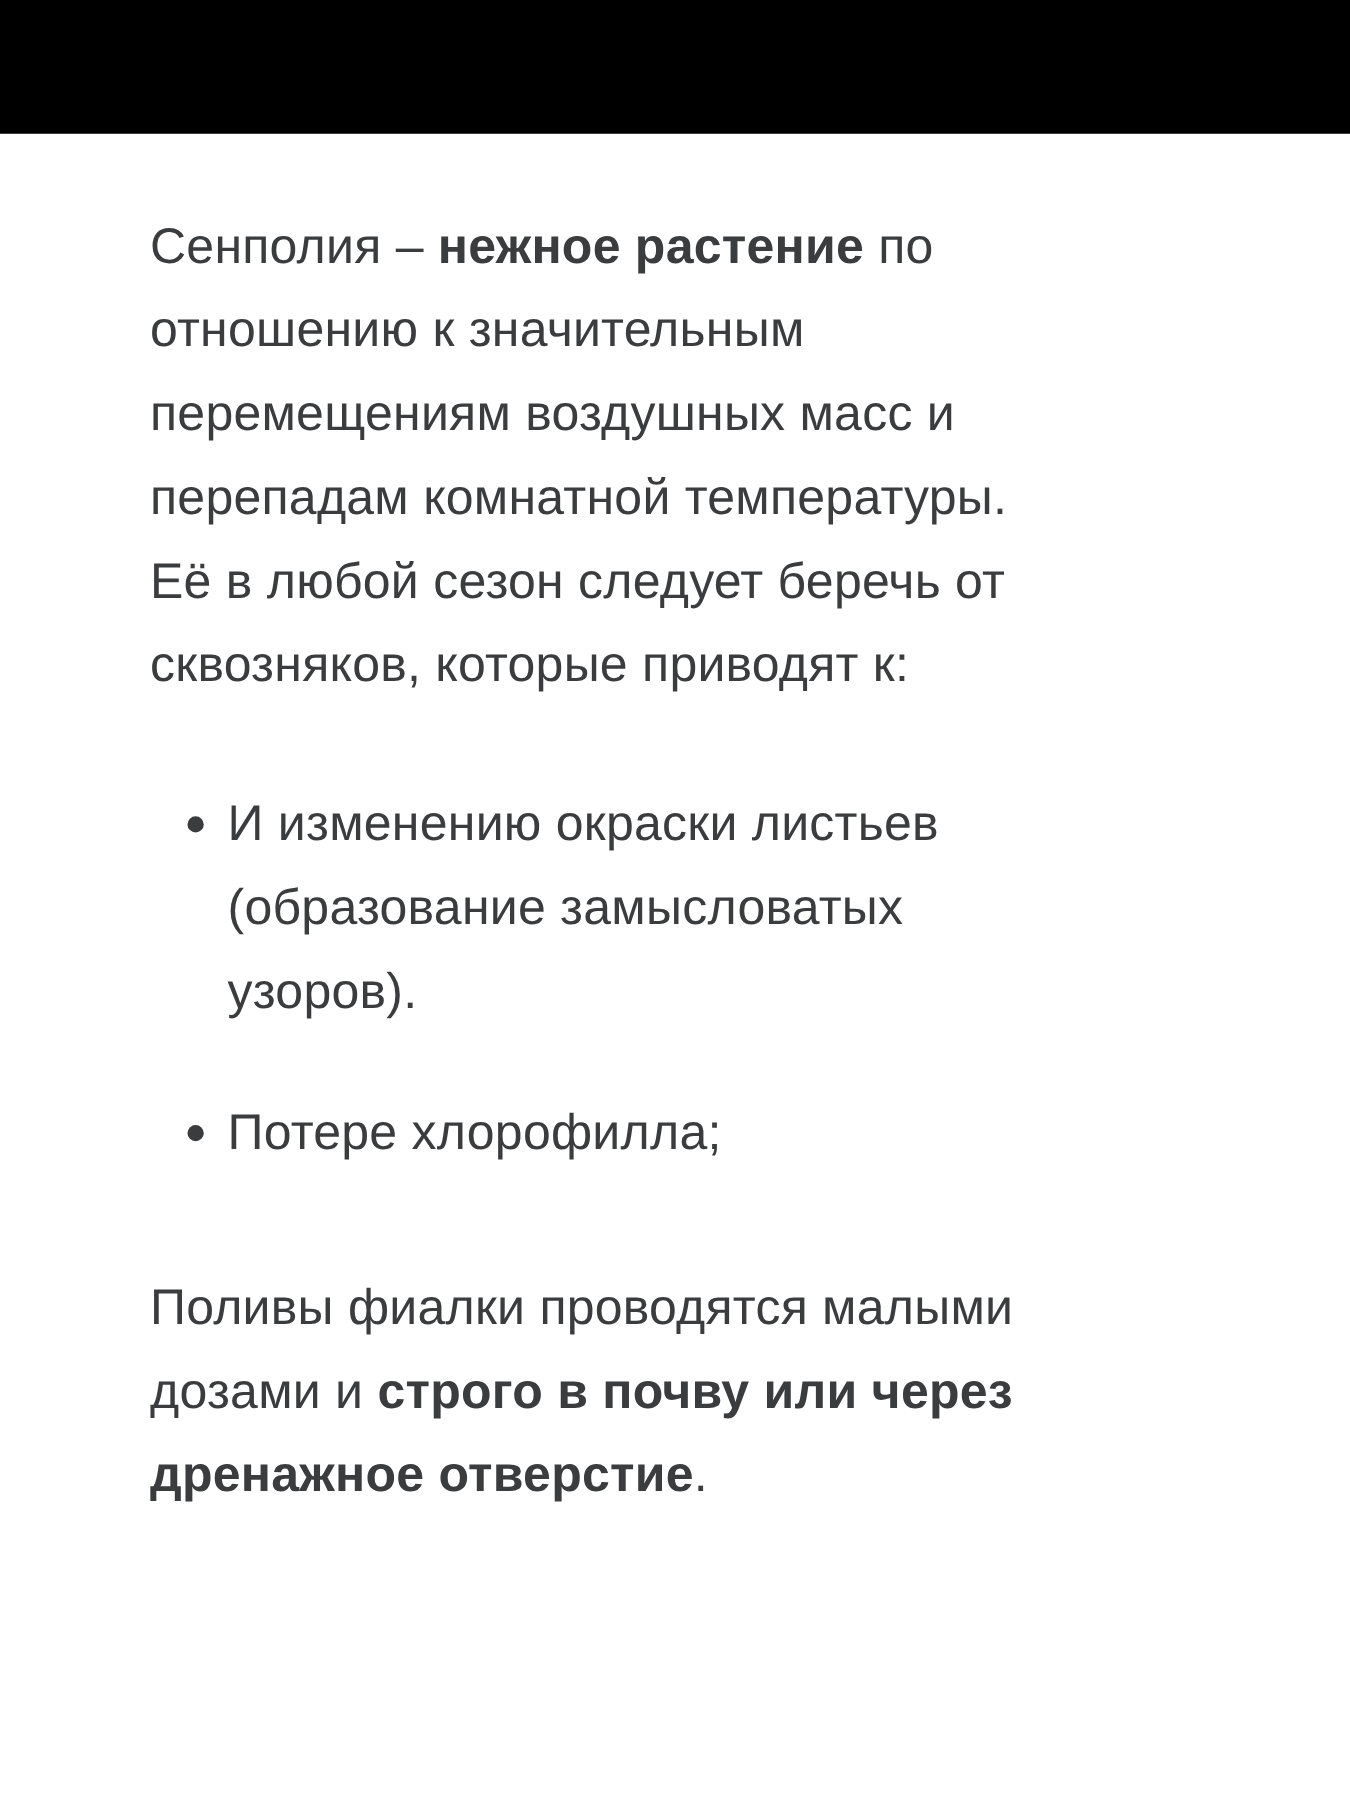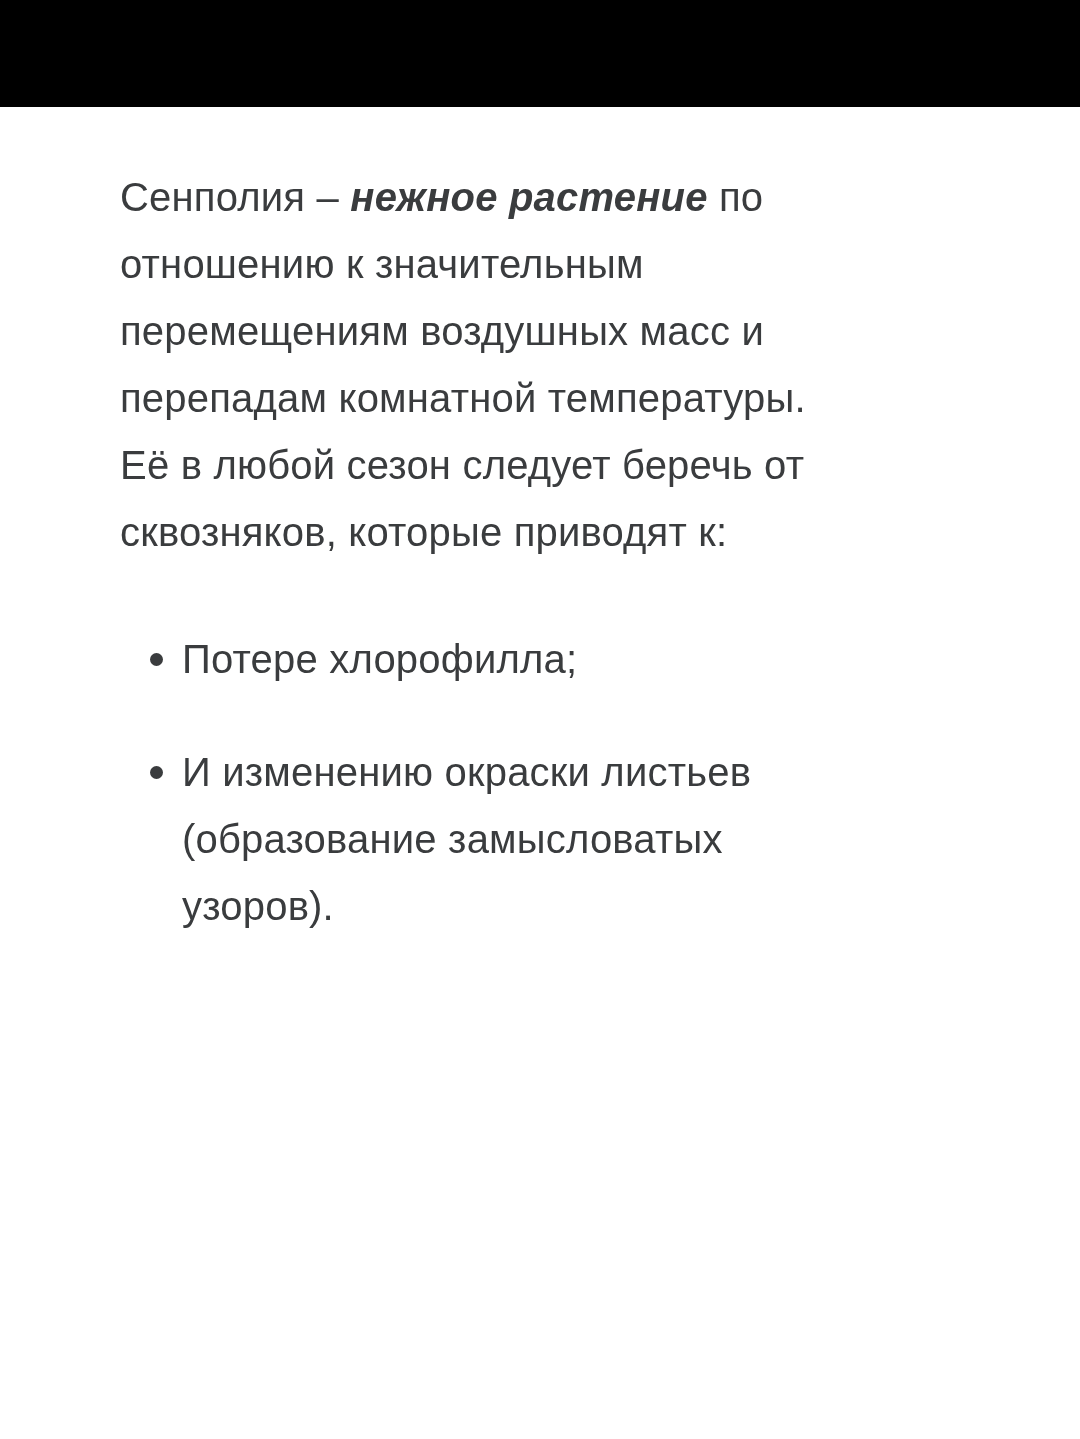--- a/index.html
+++ b/index.html
@@ -31,21 +31,20 @@
     letter-spacing: 0.2px;
   }
   .para-1 {
     margin-top: 57px;
   }
   .para-2 {
     margin-top: 73px;
   }
   .bold {
     font-weight: 700;
-    font-style: italic;
   }
   ul.effects-list {
     list-style: none;
     margin: 60px 0 0 0;
     padding: 0;
   }
   ul.effects-list li {
     position: relative;
     padding-left: 62px;
     font-size: 40px;
@@ -75,20 +74,23 @@
 <div class="content">
 
   <p class="para para-1"><span>Сенполия – </span><span class="bold">нежное растение</span><span> по
 отношению к значительным
 перемещениям воздушных масс и
 перепадам комнатной температуры.
 Её в любой сезон следует беречь от
 сквозняков, которые приводят к:</span></p>
 
   <ul class="effects-list">
-    <li>Потере хлорофилла;</li>
     <li>И изменению окраски листьев
 (образование замысловатых
 узоров).</li>
+    <li>Потере хлорофилла;</li>
   </ul>
 
+  <p class="para para-2"><span>Поливы фиалки проводятся малыми
+дозами и </span><span class="bold">строго в почву или через
+дренажное отверстие</span><span>.</span></p>
 
 </div>
 
 </body></html>

